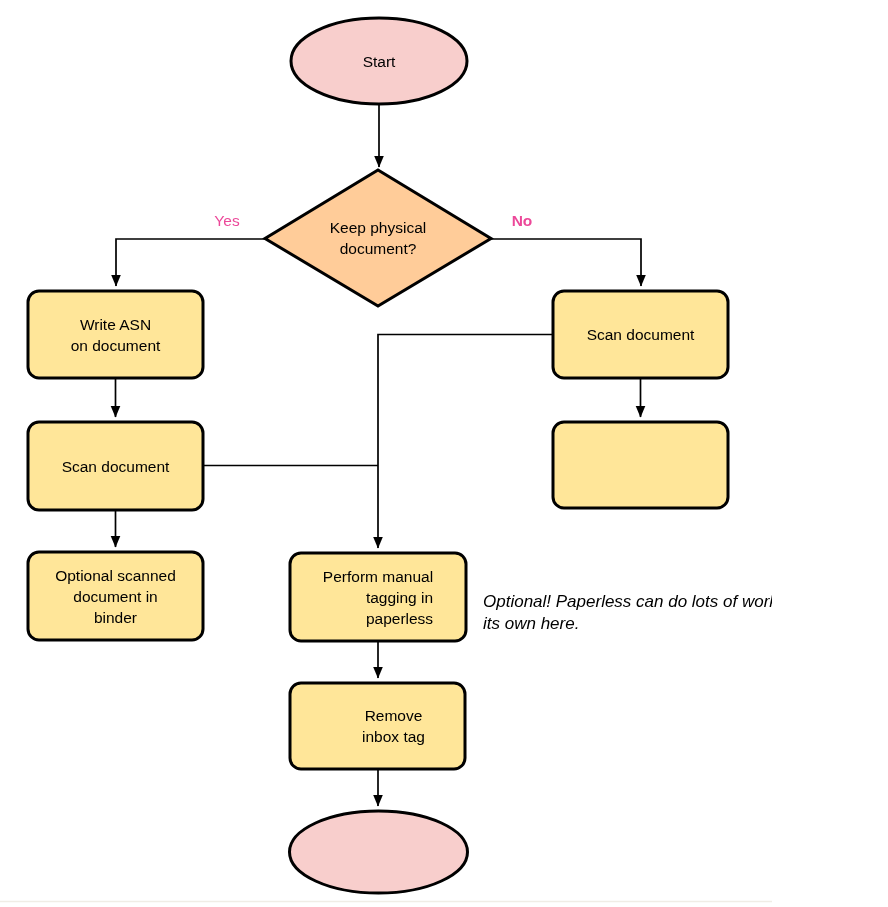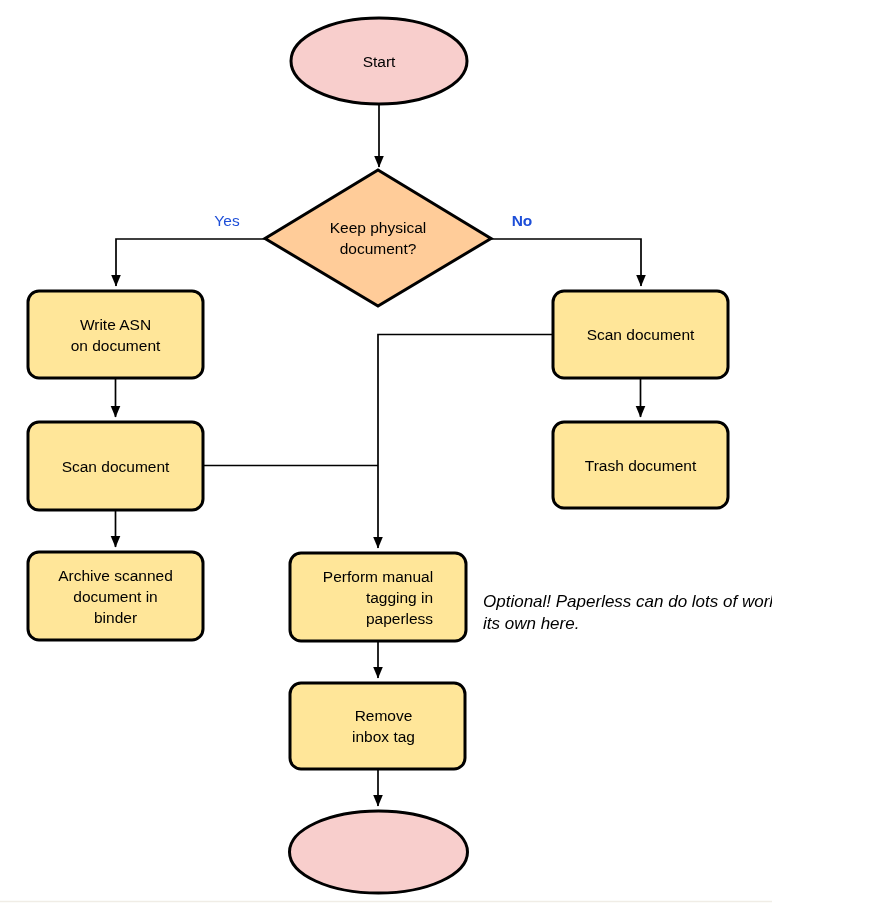--- a/index.html
+++ b/index.html
@@ -49,21 +49,21 @@
     line-height: 21px;
     color: #000000;
   }
   .edge-label {
     position: absolute;
     display: flex;
     align-items: center;
     justify-content: center;
     text-align: center;
     font-size: 15.5px;
-    color: #1d4ed8;
+    color: #ec4899;
   }
   .annotation {
     position: absolute;
     left: 483px;
     top: 591px;
     width: 420px;
     font-size: 17px;
     line-height: 22px;
     font-style: italic;
     color: #000000;
@@ -111,33 +111,32 @@
   <div class="node-label" style="left:291px; top:17px; width:176px; height:88px;">Start</div>
 
   <div class="node-label" style="left:28px; top:291px; width:175px; height:87px;">Write ASN
 on document</div>
 
   <div class="node-label" style="left:275px; top:170px; width:206px; height:136px;">Keep physical
 document?</div>
 
   <div class="node-label" style="left:28px; top:422px; width:175px; height:88px;">Scan document</div>
 
-  <div class="node-label" style="left:28px; top:552px; width:175px; height:88px;">Archive scanned
+  <div class="node-label" style="left:28px; top:552px; width:175px; height:88px;">Optional scanned
 document in
 binder</div>
 
   <div class="node-label" style="left:553px; top:291px; width:175px; height:87px;">Scan document</div>
 
-  <div class="node-label" style="left:553px; top:422px; width:175px; height:86px;">Trash document</div>
 
   <div class="node-label" style="left:290px; top:553px; width:176px; height:88px;text-align:right;">Perform manual
 tagging in
 paperless</div>
 
-  <div class="node-label" style="left:296px; top:683px; width:175px; height:86px;">Remove
+  <div class="node-label" style="left:306px; top:683px; width:175px; height:86px;">Remove
 inbox tag</div>
 
 
   <div class="edge-label" style="left:197px; top:210px; width:60px; height:22px;">Yes</div>
 
   <div class="edge-label" style="left:492px; top:210px; width:60px; height:22px;font-weight:bold;">No</div>
 
   <div class="annotation">Optional! Paperless can do lots of work on
 its own here.</div>
 

